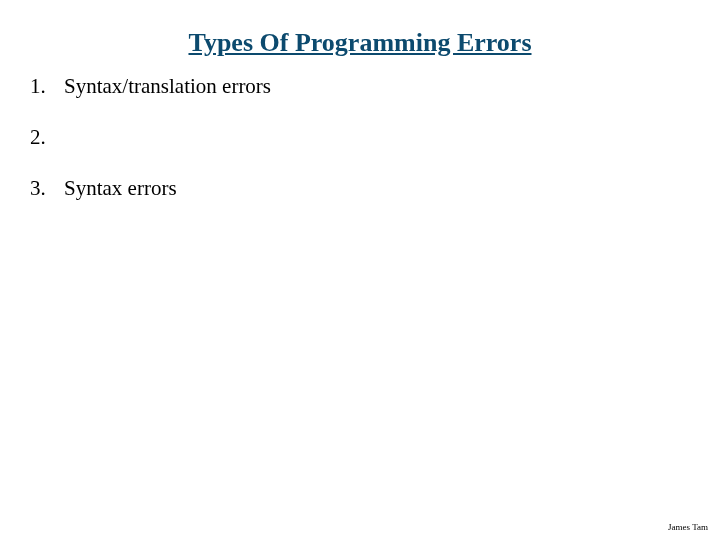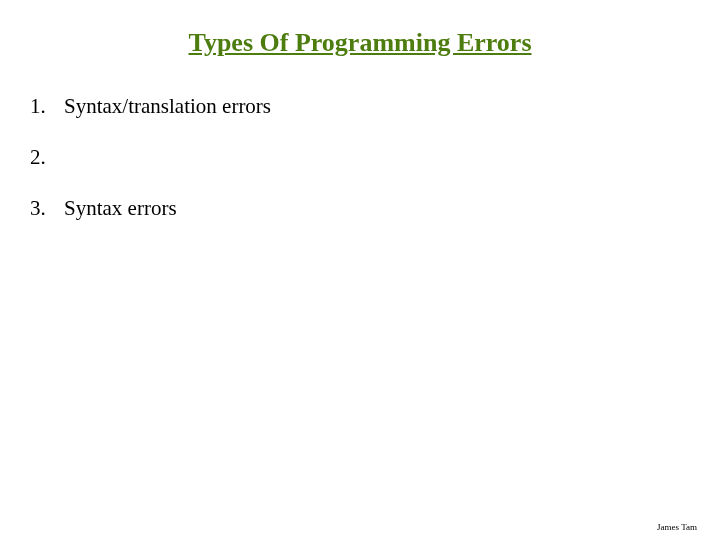--- a/index.html
+++ b/index.html
@@ -19,43 +19,43 @@
       width: 100%;
       height: 100%;
       padding: 20px 30px;
       position: relative;
     }
     .title {
       text-align: center;
       font-size: 26px;
       font-weight: bold;
       text-decoration: underline;
-      color: #4d7c0f;
+      color: #0c4a6e;
       margin-top: 8px;
-      margin-bottom: 36px;
+      margin-bottom: 16px;
     }
     .list {
       list-style: none;
       padding-left: 0;
     }
     .list-item {
       font-size: 21px;
       color: #000000;
       margin-bottom: 26px;
       display: flex;
       align-items: baseline;
     }
     .list-number {
       margin-right: 12px;
       min-width: 22px;
     }
     .footer {
       position: absolute;
       bottom: 8px;
-      right: 23px;
+      right: 12px;
       font-size: 9px;
       color: #000000;
       font-family: "Times New Roman", Times, serif;
     }
   </style>
 </head>
 <body>
 
 <div class="slide">
   <h1 class="title">Types Of Programming Errors</h1>

